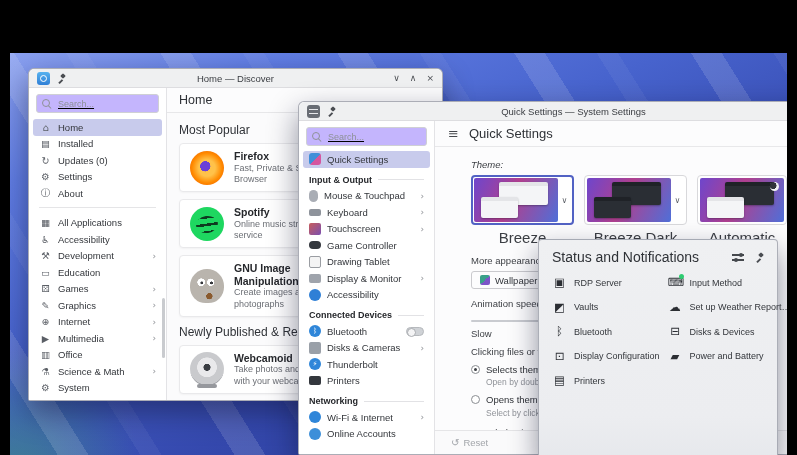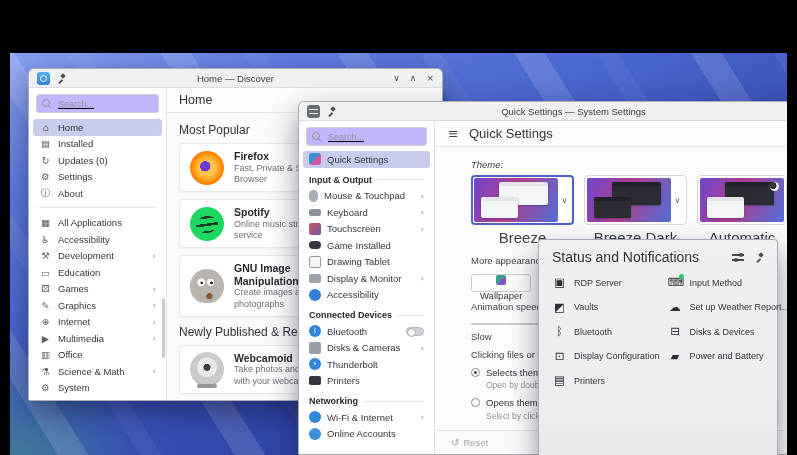--- a/index.html
+++ b/index.html
@@ -105,21 +105,21 @@
   .pw.b{left:8%;bottom:10%;width:44%;height:48%;}
   [data-variant="light"] .pw{background:#f4f5f7;border-top:4px solid #e4e5e8;}
   [data-variant="dark"] .pw{background:#2a2e34;border-top:4px solid #1f2227;}
   [data-variant="auto"] .pw.a{background:#2a2e34;border-top:4px solid #1f2227;}
   [data-variant="auto"] .pw.b{background:#f4f5f7;border-top:4px solid #e4e5e8;}
   .moon{display:none;position:absolute;right:5px;top:4px;width:9px;height:9px;border-radius:50%;
     background:radial-gradient(circle at 35% 40%, #30343a 0 40%, #f2f3f5 45%);}
   [data-variant="auto"] .moon{display:block;}
   .tdrop{width:13px;text-align:center;color:#5b5f66;font-size:8px;font-family:"DejaVu Sans",sans-serif;}
   .tname{text-align:center;font-size:15px;color:#3c3f44;margin-top:4px;}
-  .kbtn{display:inline-flex;align-items:center;gap:5px;height:18px;padding:0 8px;border:1px solid #cacace;border-radius:3px;background:#fcfcfd;font-size:9.5px;color:#33363b;flex-direction:column;}
+  .kbtn{display:inline-flex;align-items:center;gap:5px;height:18px;padding:0 8px;border:1px solid #cacace;border-radius:3px;background:#fcfcfd;font-size:9.5px;color:#33363b;}
   .kbtn .bicon{width:10px;height:10px;border-radius:2px;background:linear-gradient(135deg,#3aa08a 50%,#7b55c8 50%);flex:none;}
   .slider{width:160px;height:2px;background:#c9cbd0;border-radius:1px;margin:11px 0 4px;}
   .slow{font-size:9.5px;color:#3c3f44;margin:6px 0 2px;}
   .radio{display:flex;gap:6px;margin-top:7px;align-items:flex-start;}
   .rdot{width:9px;height:9px;border-radius:50%;border:1px solid #8a8d92;background:#fff;margin-top:1px;position:relative;flex:none;}
   .radio.sel .rdot::after{content:"";position:absolute;inset:2px;border-radius:50%;background:#3b3e43;}
   .rlbl{font-size:9.5px;color:#2f3237;line-height:1.2;}
   .rsub{font-size:8.5px;color:#8f9298;margin-top:2px;}
   .sfoot{flex:none;height:24px;border-top:1px solid #e5e5e7;display:flex;align-items:center;padding:0 16px;background:#fafafb;}
   .reset{display:flex;align-items:center;gap:4px;font-size:9.5px;color:#a2a5aa;}
@@ -403,21 +403,21 @@
                       <span></span>
                     </span>
                     <span data-name="sidebar-item-label">Touchscreen</span>
 
                     <span class="chev" data-name="chevron-right-icon">›</span>
                   </div>
                   <div class="srow" data-name="sidebar-item-game-controller">
                     <span class="chip" style="background:#33373d;border-radius:4px;height:8px" data-name="game-controller-icon">
                       <span></span>
                     </span>
-                    <span data-name="sidebar-item-label">Game Installed</span>
+                    <span data-name="sidebar-item-label">Game Controller</span>
 
                   </div>
                   <div class="srow" data-name="sidebar-item-drawing-tablet">
                     <span class="chip" style="background:#f4f4f4;border:1px solid #9a9da2;border-radius:2px" data-name="drawing-tablet-icon">
                       <span></span>
                     </span>
                     <span data-name="sidebar-item-label">Drawing Tablet</span>
 
                   </div>
                   <div class="srow" data-name="sidebar-item-display-monitor">

